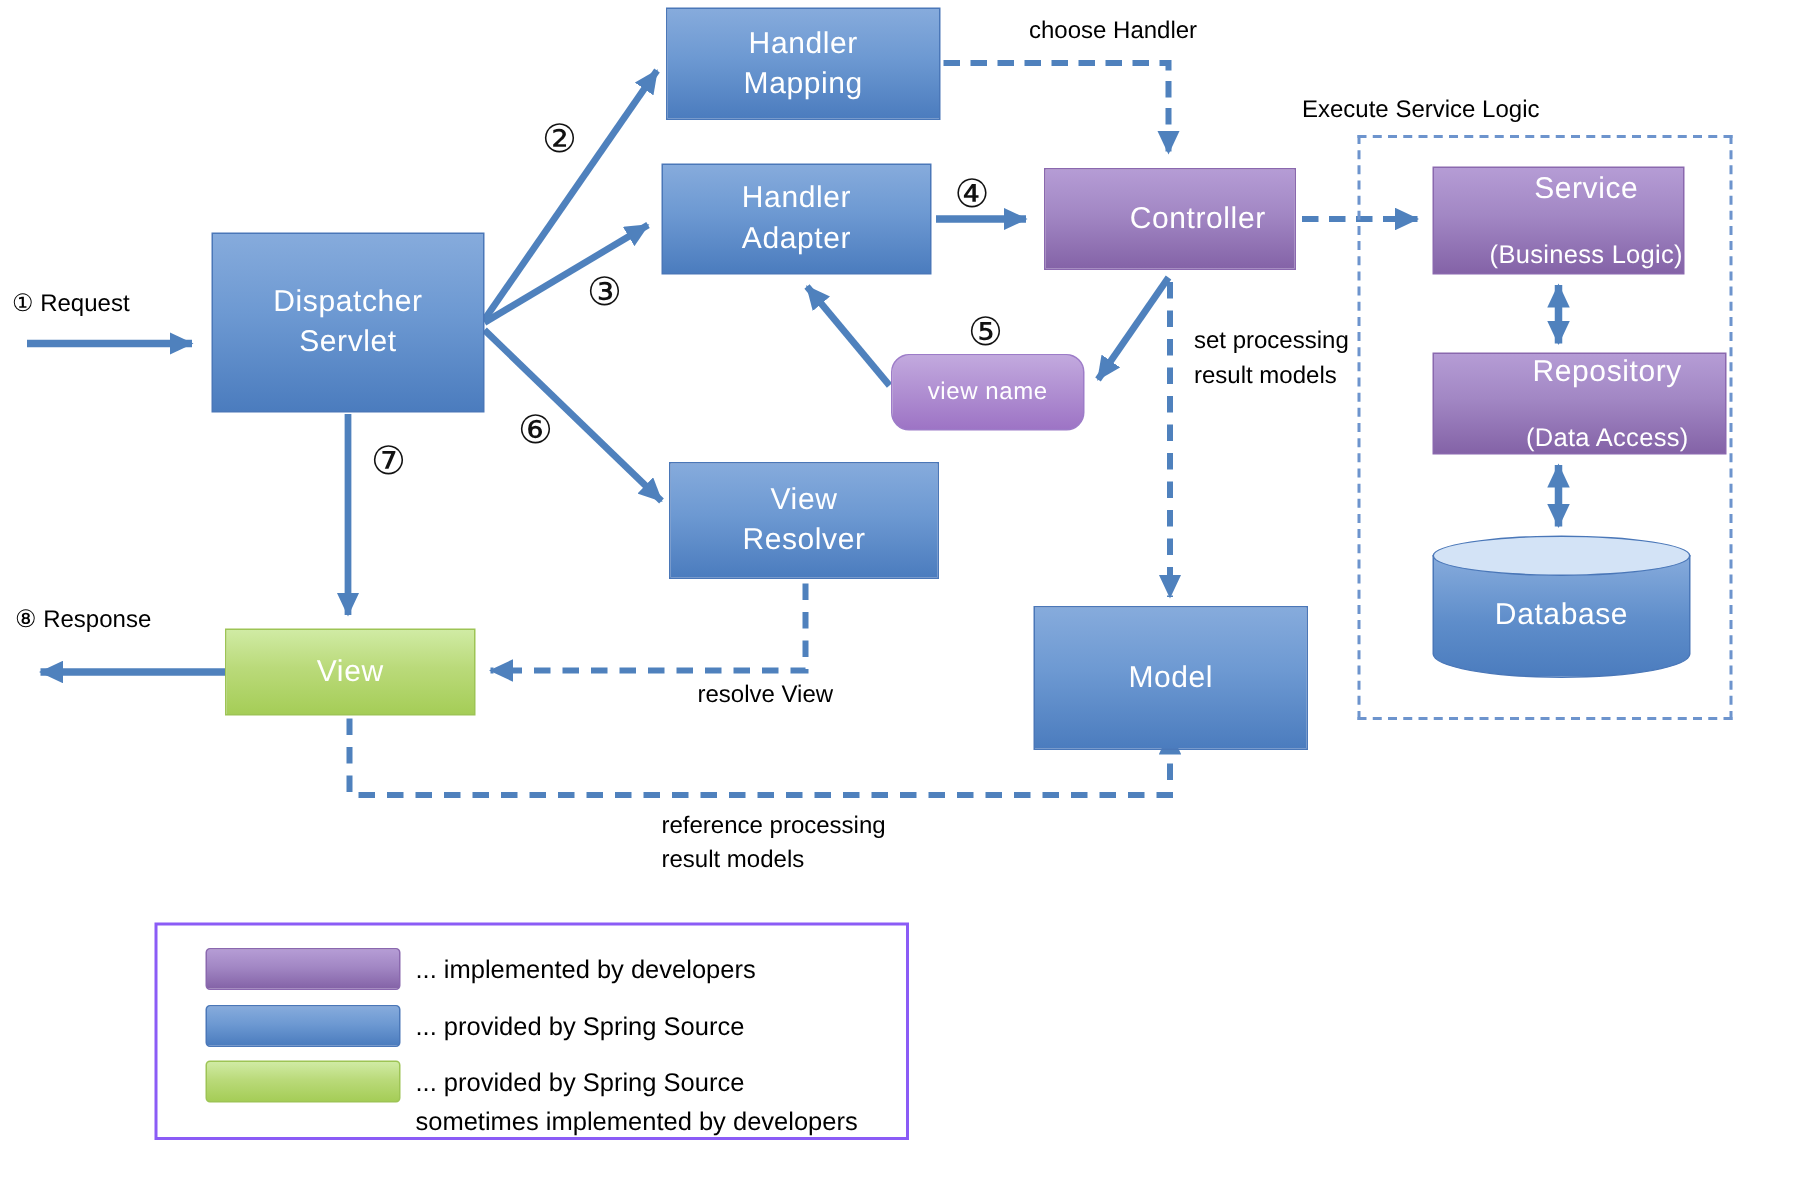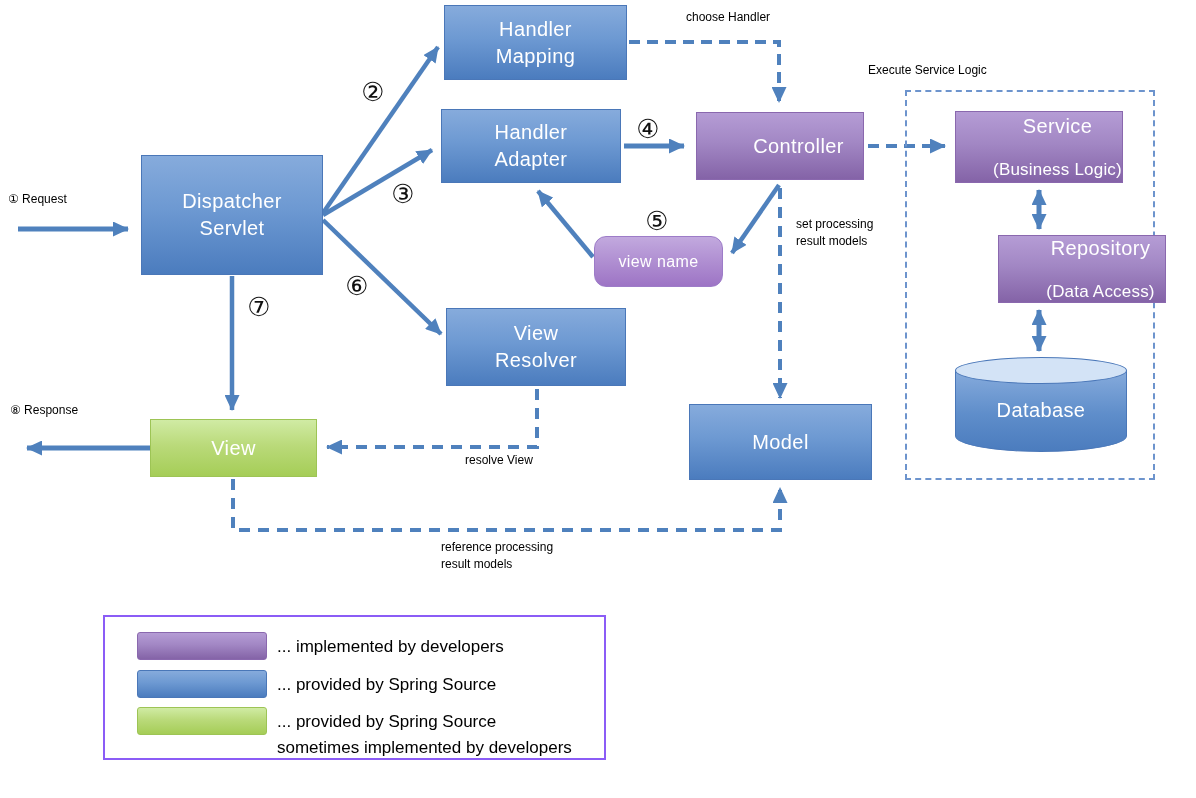--- a/index.html
+++ b/index.html
@@ -10,21 +10,21 @@
   .node{
     position:absolute;display:flex;flex-direction:column;align-items:center;justify-content:center;
     color:#fff;font-size:20px;letter-spacing:.4px;text-align:center;line-height:1.35;
     white-space:pre-line;box-sizing:border-box;
   }
   .box-blue{background:linear-gradient(180deg,#86abdc 0%,#6d99d2 45%,#4b7cbe 100%);border:1px solid #4a77b8;}
   .box-purple{background:linear-gradient(180deg,#b59cd5 0%,#a287c4 45%,#8463a7 100%);border:1px solid #8a68ae;padding-left:37px;}
   .box-viewname{background:linear-gradient(180deg,#c2a9de 0%,#9d74c5 100%);border:1px solid #9d7cc8;border-radius:12px;}
   .box-green{background:linear-gradient(180deg,#d0eba4 0%,#bada7a 45%,#a5cd57 100%);border:1px solid #9dc455;}
   .subtitle{font-size:17px;letter-spacing:.2px;margin-top:19px;}
-  .note{position:absolute;font-size:12px;color:#000;white-space:pre-line;line-height:1.45;}
+  .note{position:absolute;font-size:16px;color:#000;white-space:pre-line;line-height:1.45;}
   .circnum{position:absolute;font-size:26px;color:#111;transform:translate(-50%,-50%);line-height:1;}
   .dashed-rect{position:absolute;border:2px dashed #6d94cd;box-sizing:border-box;}
   
   .cyl{position:absolute;text-decoration:underline;}
   .cyl .body{position:absolute;left:0;right:0;top:13px;bottom:0;
     background:linear-gradient(180deg,#86abdc 0%,#5e8dca 55%,#4b7cbe 100%);
     border:1px solid #4a77b8;border-radius:0 0 50% 50%/0 0 16px 16px;box-sizing:border-box;}
   .cyl .lid{position:absolute;left:0;right:0;top:0;height:27px;background:#d3e3f6;
     border:1px solid #4a77b8;border-radius:50%;box-sizing:border-box;}
   .cyl .cyl-label{position:absolute;left:0;right:0;top:42px;text-align:center;color:#fff;font-size:20px;letter-spacing:.4px;}
@@ -91,37 +91,37 @@
 
   <div class="node box-viewname" style="left:594px;top:236px;width:129px;height:51px;font-size:16px;">
     <span>view name</span>
   </div>
 
   <div class="node box-purple" style="left:955px;top:111px;width:168px;height:72px;">
     <span>Service</span>
     <span class="subtitle">(Business Logic)</span>
   </div>
 
-  <div class="node box-purple" style="left:998px;top:235px;width:168px;height:68px;">
+  <div class="node box-purple" style="left:955px;top:235px;width:196px;height:68px;">
     <span>Repository</span>
     <span class="subtitle">(Data Access)</span>
   </div>
 
   <div class="cyl" style="left:955px;top:357px;width:172px;height:95px;">
     <div class="body"></div>
     <div class="lid"></div>
     <div class="cyl-label">Database</div>
   </div>
 
   <div class="node box-blue" style="left:446px;top:308px;width:180px;height:78px;">
     <span>View
 Resolver</span>
   </div>
 
-  <div class="node box-blue" style="left:689px;top:404px;width:183px;height:76px;">
+  <div class="node box-blue" style="left:689px;top:404px;width:183px;height:96px;">
     <span>Model</span>
   </div>
 
   <div class="node box-green" style="left:150px;top:419px;width:167px;height:58px;">
     <span>View</span>
   </div>
 
   <div class="note" style="left:8px;top:191px;">① Request</div>
   <div class="note" style="left:10px;top:402px;">⑧ Response</div>
   <div class="circnum" style="left:373px;top:92px;">②</div>

